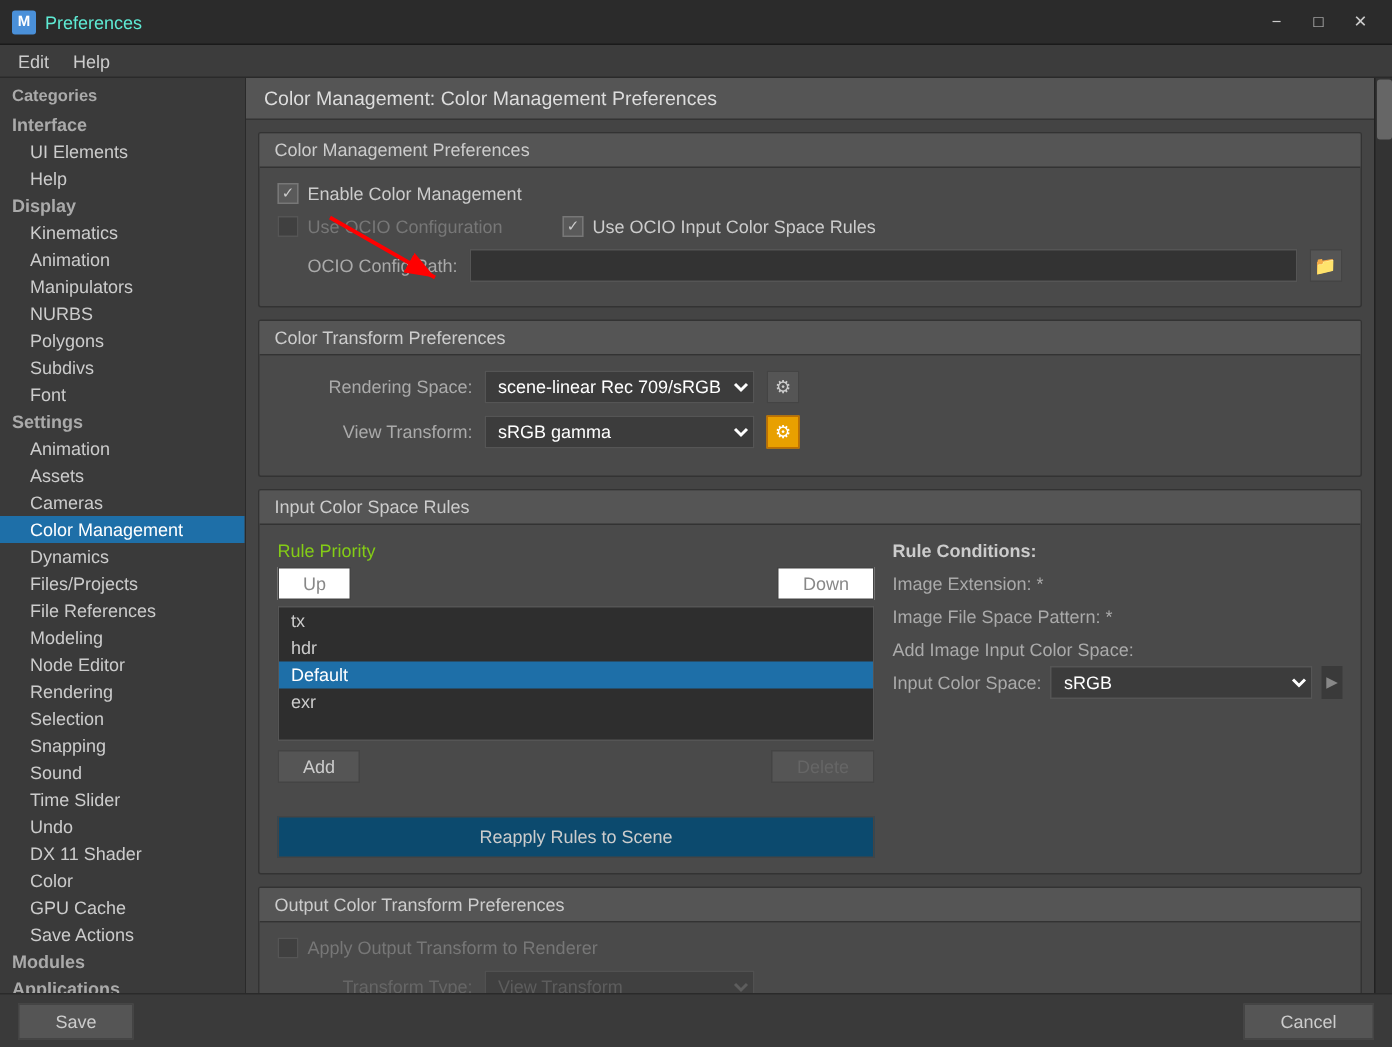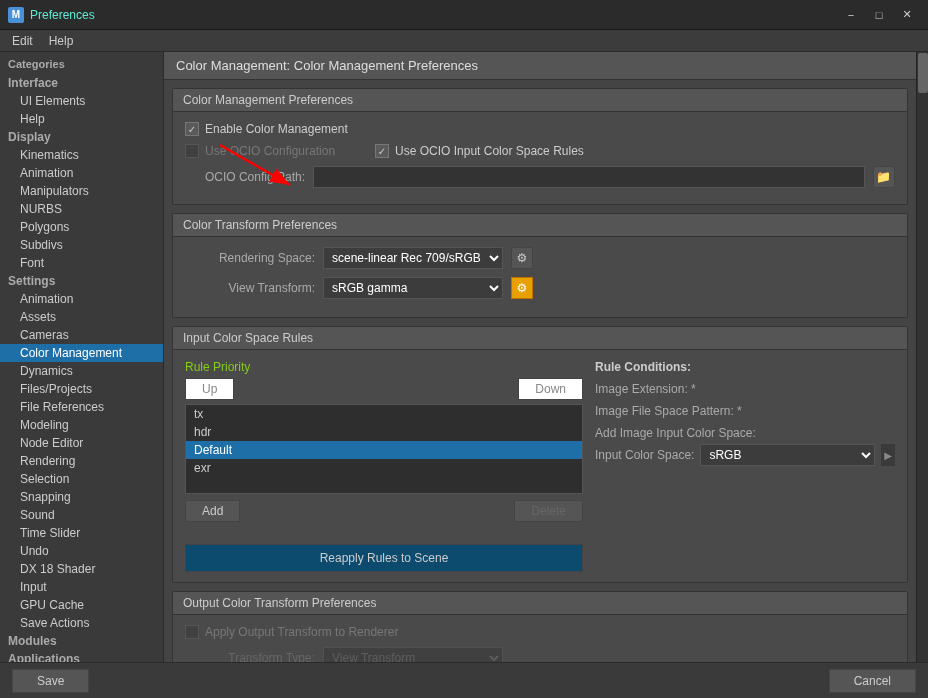--- a/index.html
+++ b/index.html
@@ -403,22 +403,22 @@
     <div class="sidebar-item" style="padding-left:20px;">Files/Projects</div>
     <div class="sidebar-item" style="padding-left:20px;">File References</div>
     <div class="sidebar-item" style="padding-left:20px;">Modeling</div>
     <div class="sidebar-item" style="padding-left:20px;">Node Editor</div>
     <div class="sidebar-item" style="padding-left:20px;">Rendering</div>
     <div class="sidebar-item" style="padding-left:20px;">Selection</div>
     <div class="sidebar-item" style="padding-left:20px;">Snapping</div>
     <div class="sidebar-item" style="padding-left:20px;">Sound</div>
     <div class="sidebar-item" style="padding-left:20px;">Time Slider</div>
     <div class="sidebar-item" style="padding-left:20px;">Undo</div>
-    <div class="sidebar-item" style="padding-left:20px;">DX 18 Shader</div>
-    <div class="sidebar-item" style="padding-left:20px;">Input</div>
+    <div class="sidebar-item" style="padding-left:20px;">DX 11 Shader</div>
+    <div class="sidebar-item" style="padding-left:20px;">Color</div>
     <div class="sidebar-item" style="padding-left:20px;">GPU Cache</div>
     <div class="sidebar-item" style="padding-left:20px;">Save Actions</div>
     <div class="sidebar-item top-level">Modules</div>
     <div class="sidebar-item top-level">Applications</div>
   </div>
 
   <div class="content-wrapper">
     <div class="content-area">
       <div class="content-header">Color Management: Color Management Preferences</div>
       <div class="content-scroll">

